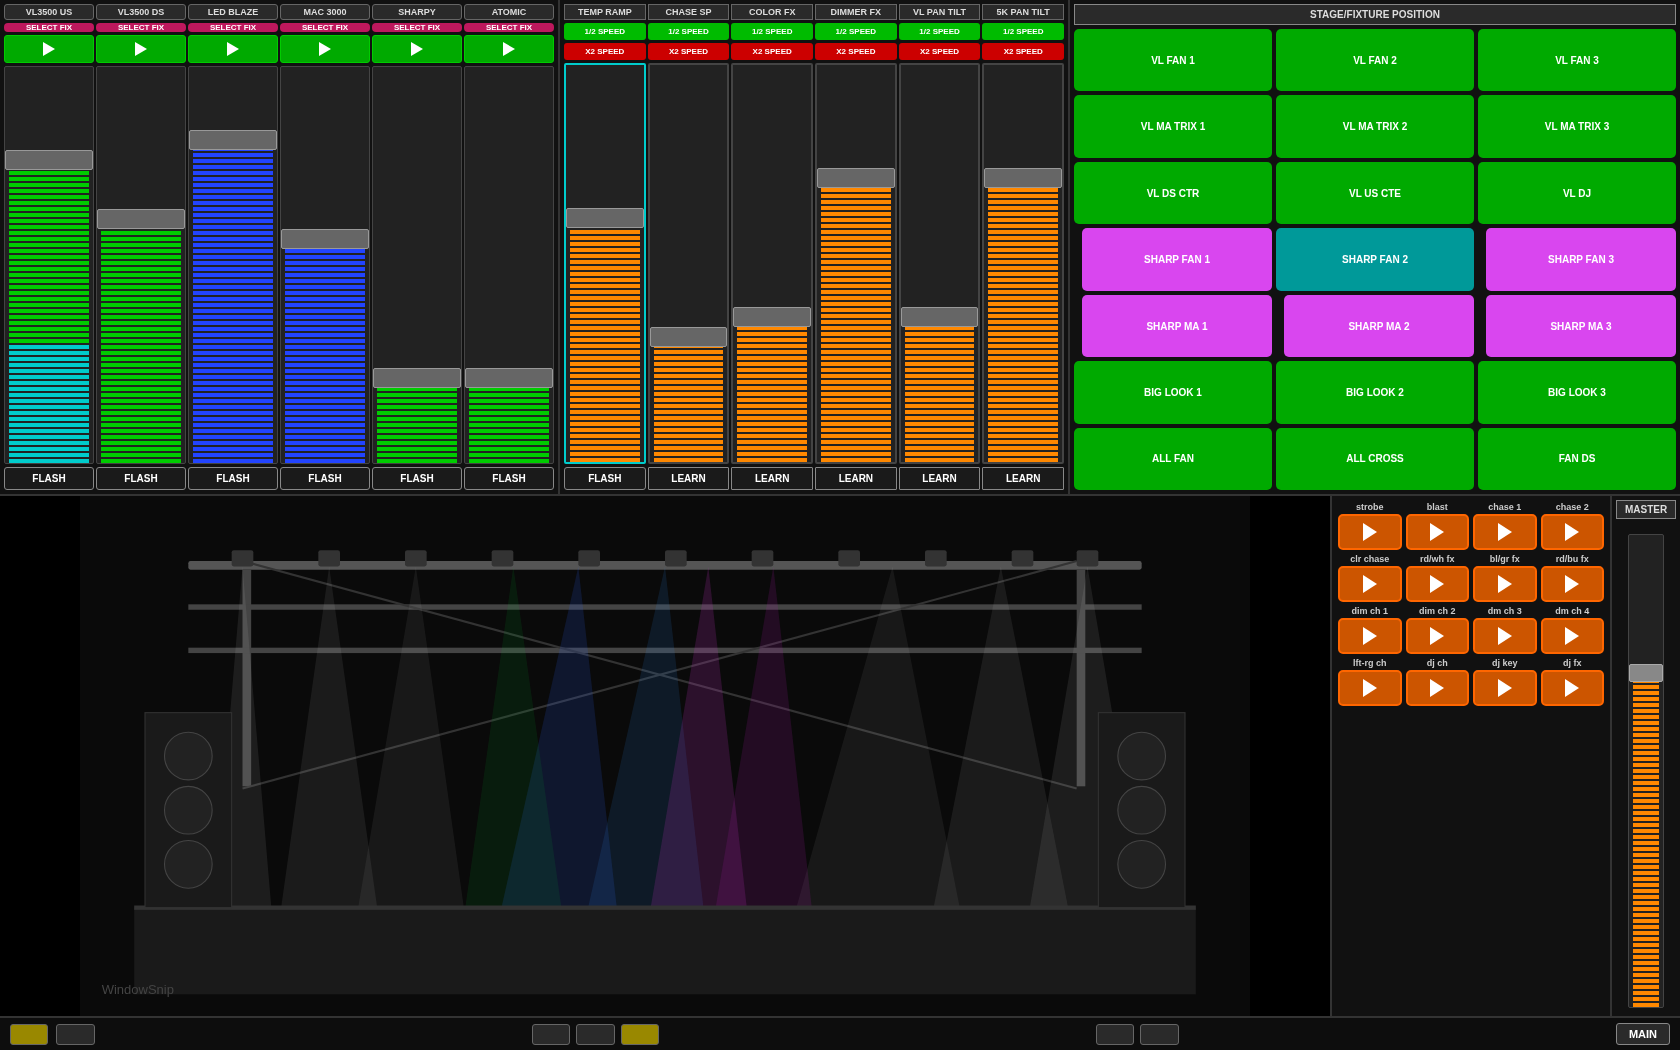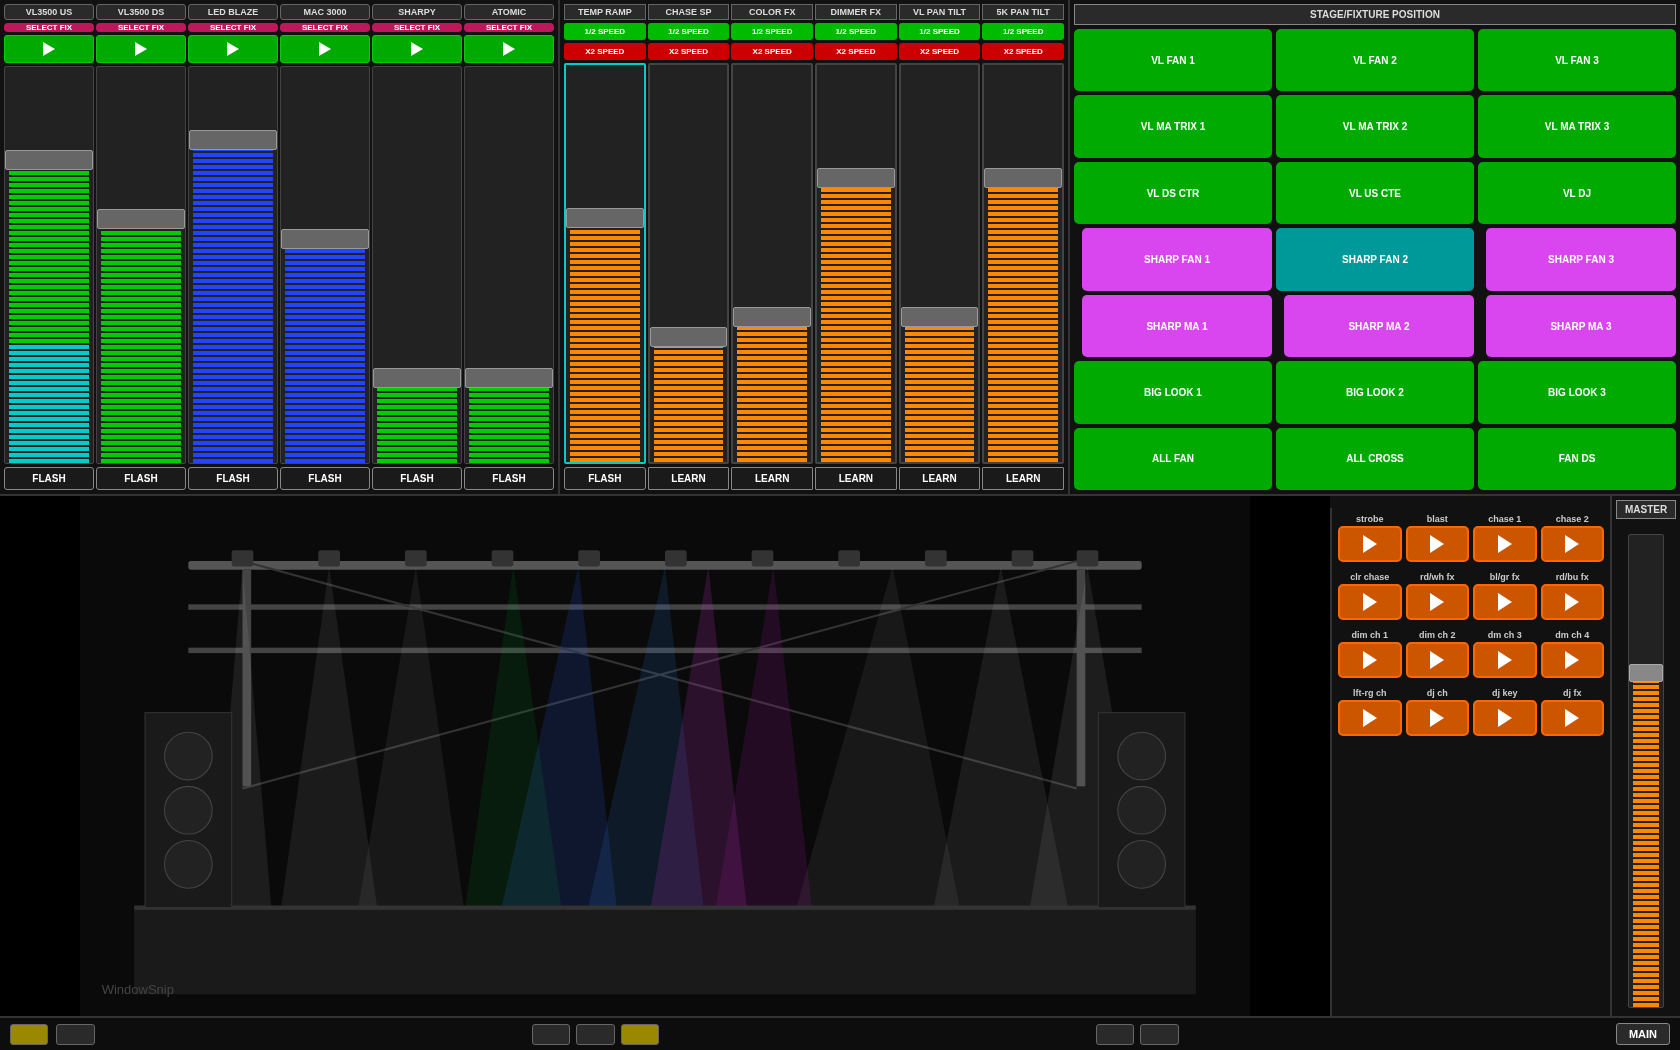--- a/index.html
+++ b/index.html
@@ -329,23 +329,22 @@
       overflow: hidden;
     }
 
     
     .controls-right {
       width: 280px;
       background: #111;
       padding: 6px;
       display: flex;
       flex-direction: column;
-      gap: 10px;
+      gap: 4px;
       border-left: 2px solid #333;
-      margin-top: 12px;
     }
 
     .controls-row {
       display: flex;
       flex-direction: row;
       gap: 4px;
       align-items: flex-end;
     }
 
     .control-cell {

